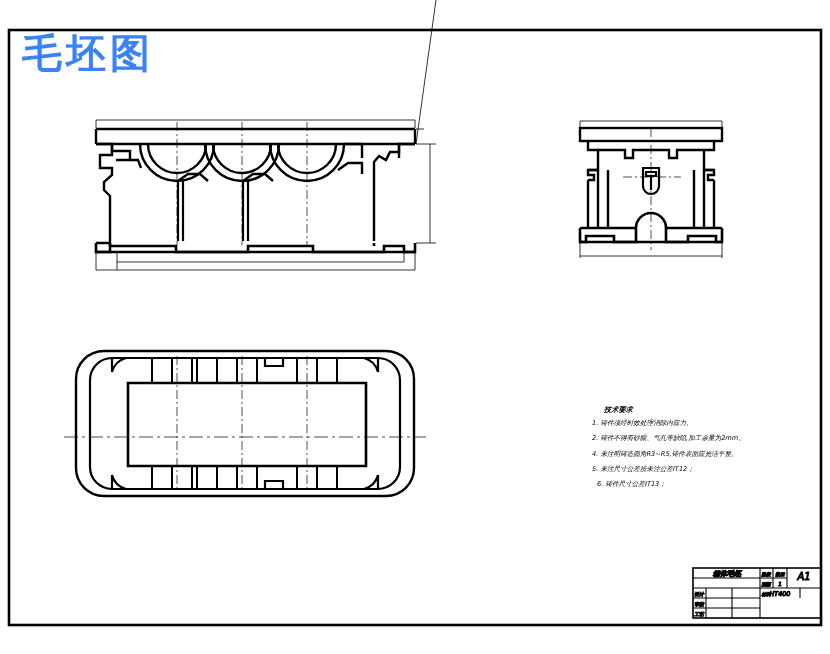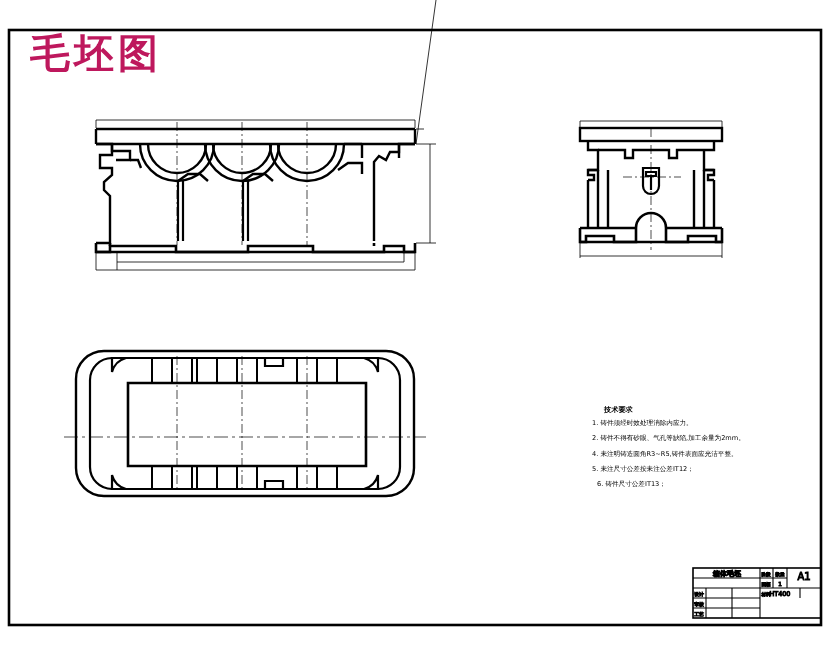--- a/index.html
+++ b/index.html
@@ -12,32 +12,33 @@
     height: 654px;
     position: relative;
     overflow: hidden;
     font-family: "Liberation Sans", sans-serif;
   }
   #sheet {
     position: absolute;
     left: 0; top: 0;
     width: 664px;
     height: 654px;
+    font-style: italic;
   }
   #sheet svg {
     display: block;
   }
   .drawing-title-text {
     position: absolute;
-    left: 30px;
+    left: 22px;
     top: 34px;
     font-family: "Liberation Serif", serif;
     font-size: 40px;
     font-weight: 700;
-    color: #be185d;
+    color: #3b82f6;
     letter-spacing: 4px;
     line-height: 1;
     white-space: nowrap;
     user-select: none;
   }
 </style>
 </head>
 <body>
 
 <div id="sheet">

